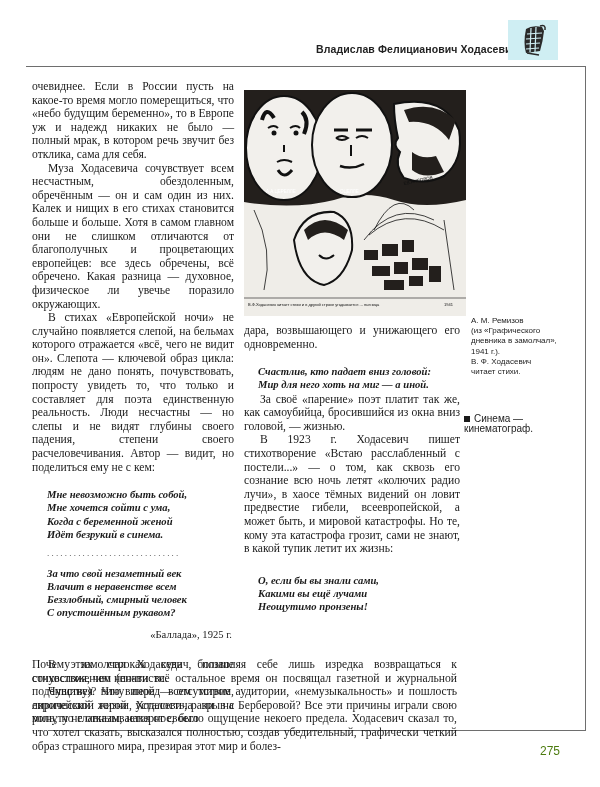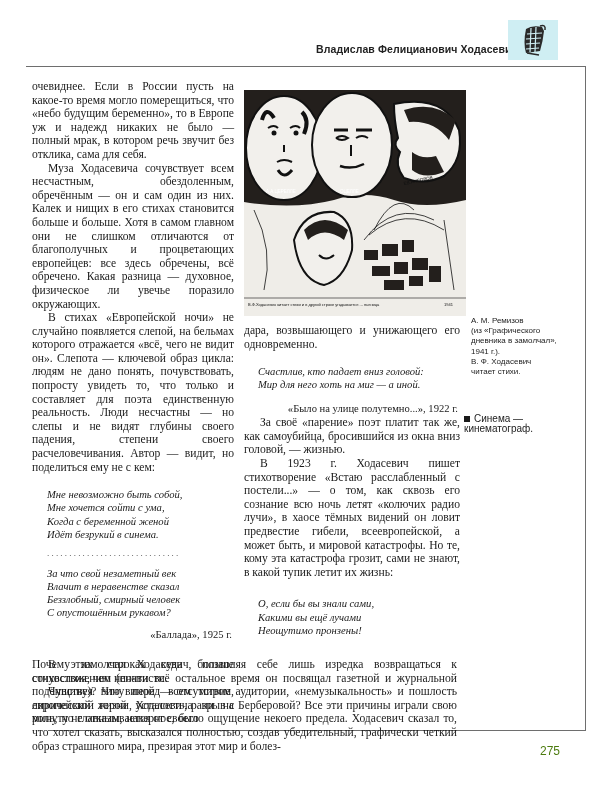--- a/index.html
+++ b/index.html
@@ -19,21 +19,21 @@
   .frame-right { position: absolute; top: 66px; left: 585px; width: 1px; height: 665px; background: #6e6e6e; }
   .frame-bottom { position: absolute; top: 730px; left: 48px; width: 538px; height: 1px; background: #6e6e6e; }
 
   .col { position: absolute; font-size: 11.6px; line-height: 13.6px; text-align: justify; }
   .col p { margin: 0; }
   .col p.indent { text-indent: 16px; }
 
   .col-left { top: 80px; left: 32px; width: 202px; }
   .col-mid { top: 324px; left: 244px; width: 216px; }
 
-  .poem { font-style: italic; font-size: 10.6px; line-height: 13.2px; text-align: left; }
+  .poem { font-style: italic; font-size: 10.6px; line-height: 13.2px; text-align: left; font-weight: bold; }
   .poem-left { margin: 14px 0 0 15px; }
   .poem-dots { margin: 6px 0 6px 15px; font-size: 9px; letter-spacing: 2.2px; color: #333; white-space: nowrap; overflow: hidden; width: 170px; }
   .poem-source { font-size: 10.6px; text-align: right; margin-top: 9px; padding-right: 2px; }
 
   .illustration {
     position: absolute; top: 90px; left: 244px; width: 222px; height: 226px; background: #f2f0ec; overflow: hidden;
   }
 
   .caption {
     position: absolute; top: 316px; left: 471px; width: 110px;
@@ -87,21 +87,21 @@
 
   <div class="poem poem-left">
     <div>Мне невозможно быть собой,</div>
     <div>Мне хочется сойти с ума,</div>
     <div>Когда с беременной женой</div>
     <div>Идёт безрукий в синема.</div>
   </div>
   <div class="poem-dots">..............................</div>
   <div class="poem" style="margin-left:15px;">
     <div>За что свой незаметный век</div>
-    <div>Влачит в неравенстве сказал</div>
+    <div>Влачит в неравенстве всем</div>
     <div>Беззлобный, смирный человек</div>
     <div>С опустошённым рукавом?</div>
   </div>
   <div class="poem-source">«Баллада», 1925 г.</div>
 
   <p class="indent" style="margin-top:16px;">В этих строках куда больше сочувствия, чем ненависти.</p>
   <p class="indent">Чувствуя вину перед всем миром, лирический герой Ходасевича ни на минуту не отказывается от своего</p>
 </div>
 
 <div class="illustration">
@@ -162,21 +162,20 @@
     <text x="200" y="216" font-size="4" font-family="Liberation Sans, sans-serif" fill="#111">1941</text>
   </svg>
 </div>
 
 <div class="col col-mid">
   <p>дара, возвышающего и унижающего его одновременно.</p>
   <div class="poem" style="margin: 14px 0 0 14px;">
     <div>Счастлив, кто падает вниз головой:</div>
     <div>Мир для него хоть на миг — а иной.</div>
   </div>
-  <div class="poem-source" style="margin-top:10px;">«Было на улице полутемно...», 1922 г.</div>
   <p class="indent" style="margin-top:1px;">За своё «парение» поэт платит так же, как самоубийца, бросившийся из окна вниз головой, — жизнью.</p>
   <p class="indent">В 1923 г. Ходасевич пишет стихотворение «Встаю расслабленный с постели...» — о том, как сквозь его сознание всю ночь летят «колючих радио лучи», в хаосе тёмных видений он ловит предвестие гибели, всеевропейской, а может быть, и мировой катастрофы. Но те, кому эта катастрофа грозит, сами не знают, в какой тупик летит их жизнь:</p>
   <div class="poem" style="margin: 18px 0 0 14px;">
     <div>О, если бы вы знали сами,</div>
     <div>Какими вы ещё лучами</div>
     <div>Неощутимо пронзены!</div>
   </div>
 </div>
 
 <div class="caption">

